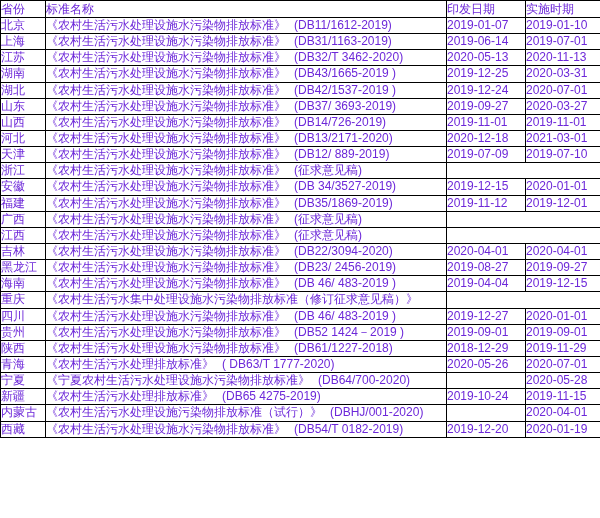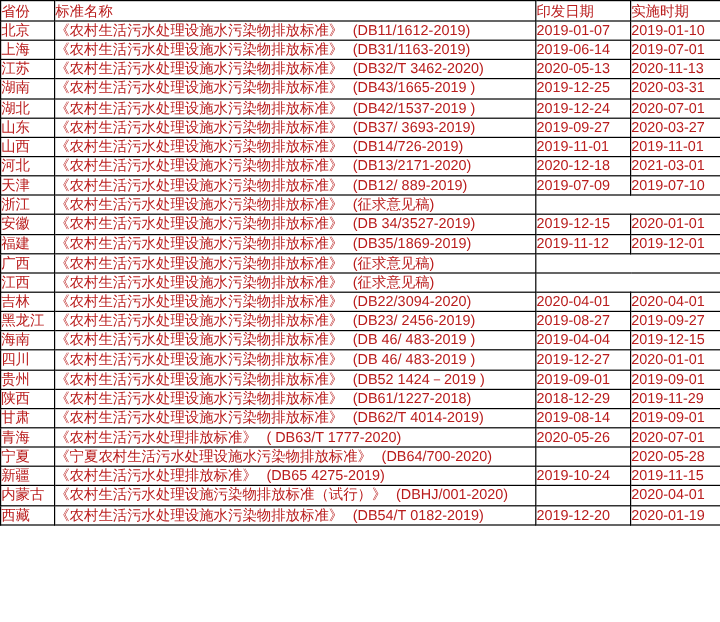--- a/index.html
+++ b/index.html
@@ -9,21 +9,21 @@
     overflow: hidden;
     background: #ffffff;
     font-family: "Liberation Sans", sans-serif;
     color: #000000;
   }
   table.std-table {
     border-collapse: collapse;
     table-layout: fixed;
     width: 600px;
     font-size: 12px;
-    color: #b91c1c;
+    color: #6d28d9;
   }
   .std-table th, .std-table td {
     border: 1px solid #000000;
     padding: 0;
     height: 15.15px;
     line-height: 15px;
     white-space: nowrap;
     overflow: hidden;
     text-align: left;
     font-weight: normal;
@@ -148,42 +148,41 @@
           <td class="c-date">2019-08-27</td>
           <td class="c-date">2019-09-27</td>
         </tr>
         <tr>
           <td class="c-prov">海南</td>
           <td class="c-std"><span>《农村生活污水处理设施水污染物排放标准》</span><span class="code">(DB 46/ 483-2019 )</span></td>
           <td class="c-date">2019-04-04</td>
           <td class="c-date">2019-12-15</td>
         </tr>
         <tr>
+          <td class="c-prov">重庆</td>
+          <td class="c-std"><span>《农村生活污水集中处理设施水污染物排放标准（修订征求意见稿）》</span><span class="code"></span></td>
+          <td class="c-date" colspan="2"></td>
+        </tr>
+        <tr>
           <td class="c-prov">四川</td>
           <td class="c-std"><span>《农村生活污水处理设施水污染物排放标准》</span><span class="code">(DB 46/ 483-2019 )</span></td>
           <td class="c-date">2019-12-27</td>
           <td class="c-date">2020-01-01</td>
         </tr>
         <tr>
           <td class="c-prov">贵州</td>
           <td class="c-std"><span>《农村生活污水处理设施水污染物排放标准》</span><span class="code">(DB52 1424－2019 )</span></td>
           <td class="c-date">2019-09-01</td>
           <td class="c-date">2019-09-01</td>
         </tr>
         <tr>
           <td class="c-prov">陕西</td>
           <td class="c-std"><span>《农村生活污水处理设施水污染物排放标准》</span><span class="code">(DB61/1227-2018)</span></td>
           <td class="c-date">2018-12-29</td>
           <td class="c-date">2019-11-29</td>
-        </tr>
-        <tr>
-          <td class="c-prov">甘肃</td>
-          <td class="c-std"><span>《农村生活污水处理设施水污染物排放标准》</span><span class="code">(DB62/T 4014-2019)</span></td>
-          <td class="c-date">2019-08-14</td>
-          <td class="c-date">2019-09-01</td>
         </tr>
         <tr>
           <td class="c-prov">青海</td>
           <td class="c-std"><span>《农村生活污水处理排放标准》</span><span class="code">( DB63/T 1777-2020)</span></td>
           <td class="c-date">2020-05-26</td>
           <td class="c-date">2020-07-01</td>
         </tr>
         <tr>
           <td class="c-prov">宁夏</td>
           <td class="c-std"><span>《宁夏农村生活污水处理设施水污染物排放标准》</span><span class="code">(DB64/700-2020)</span></td>

